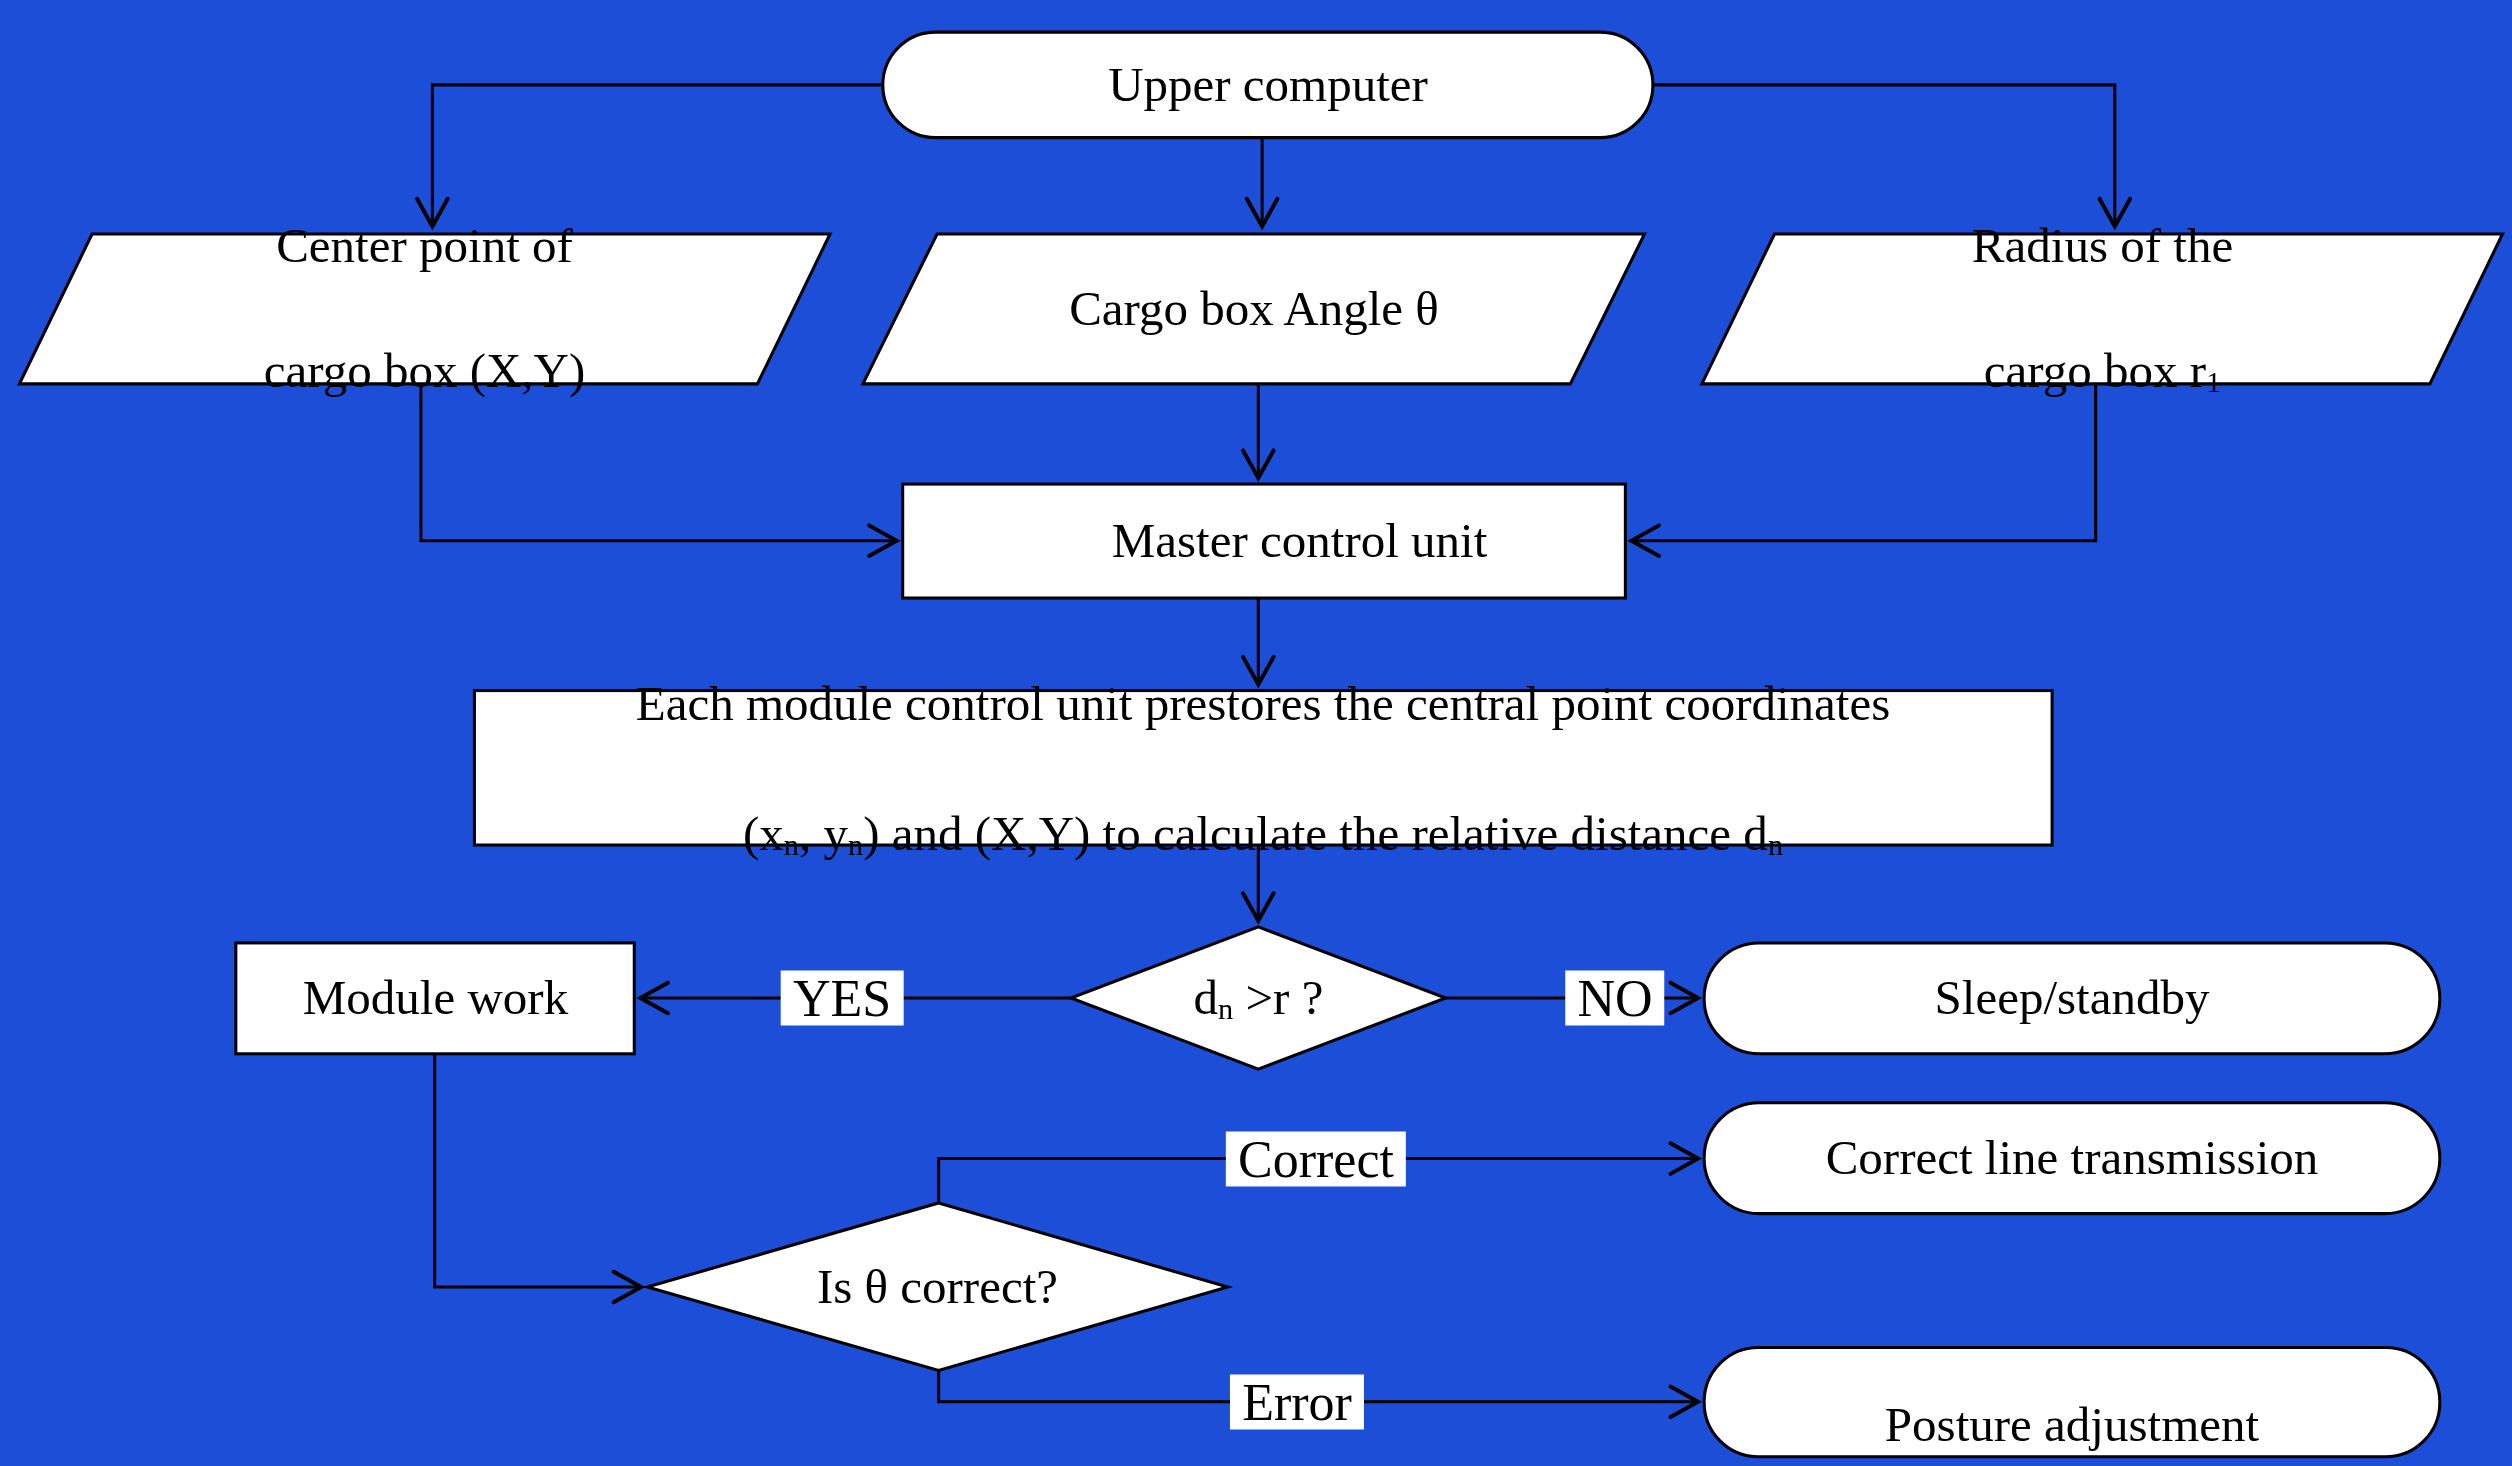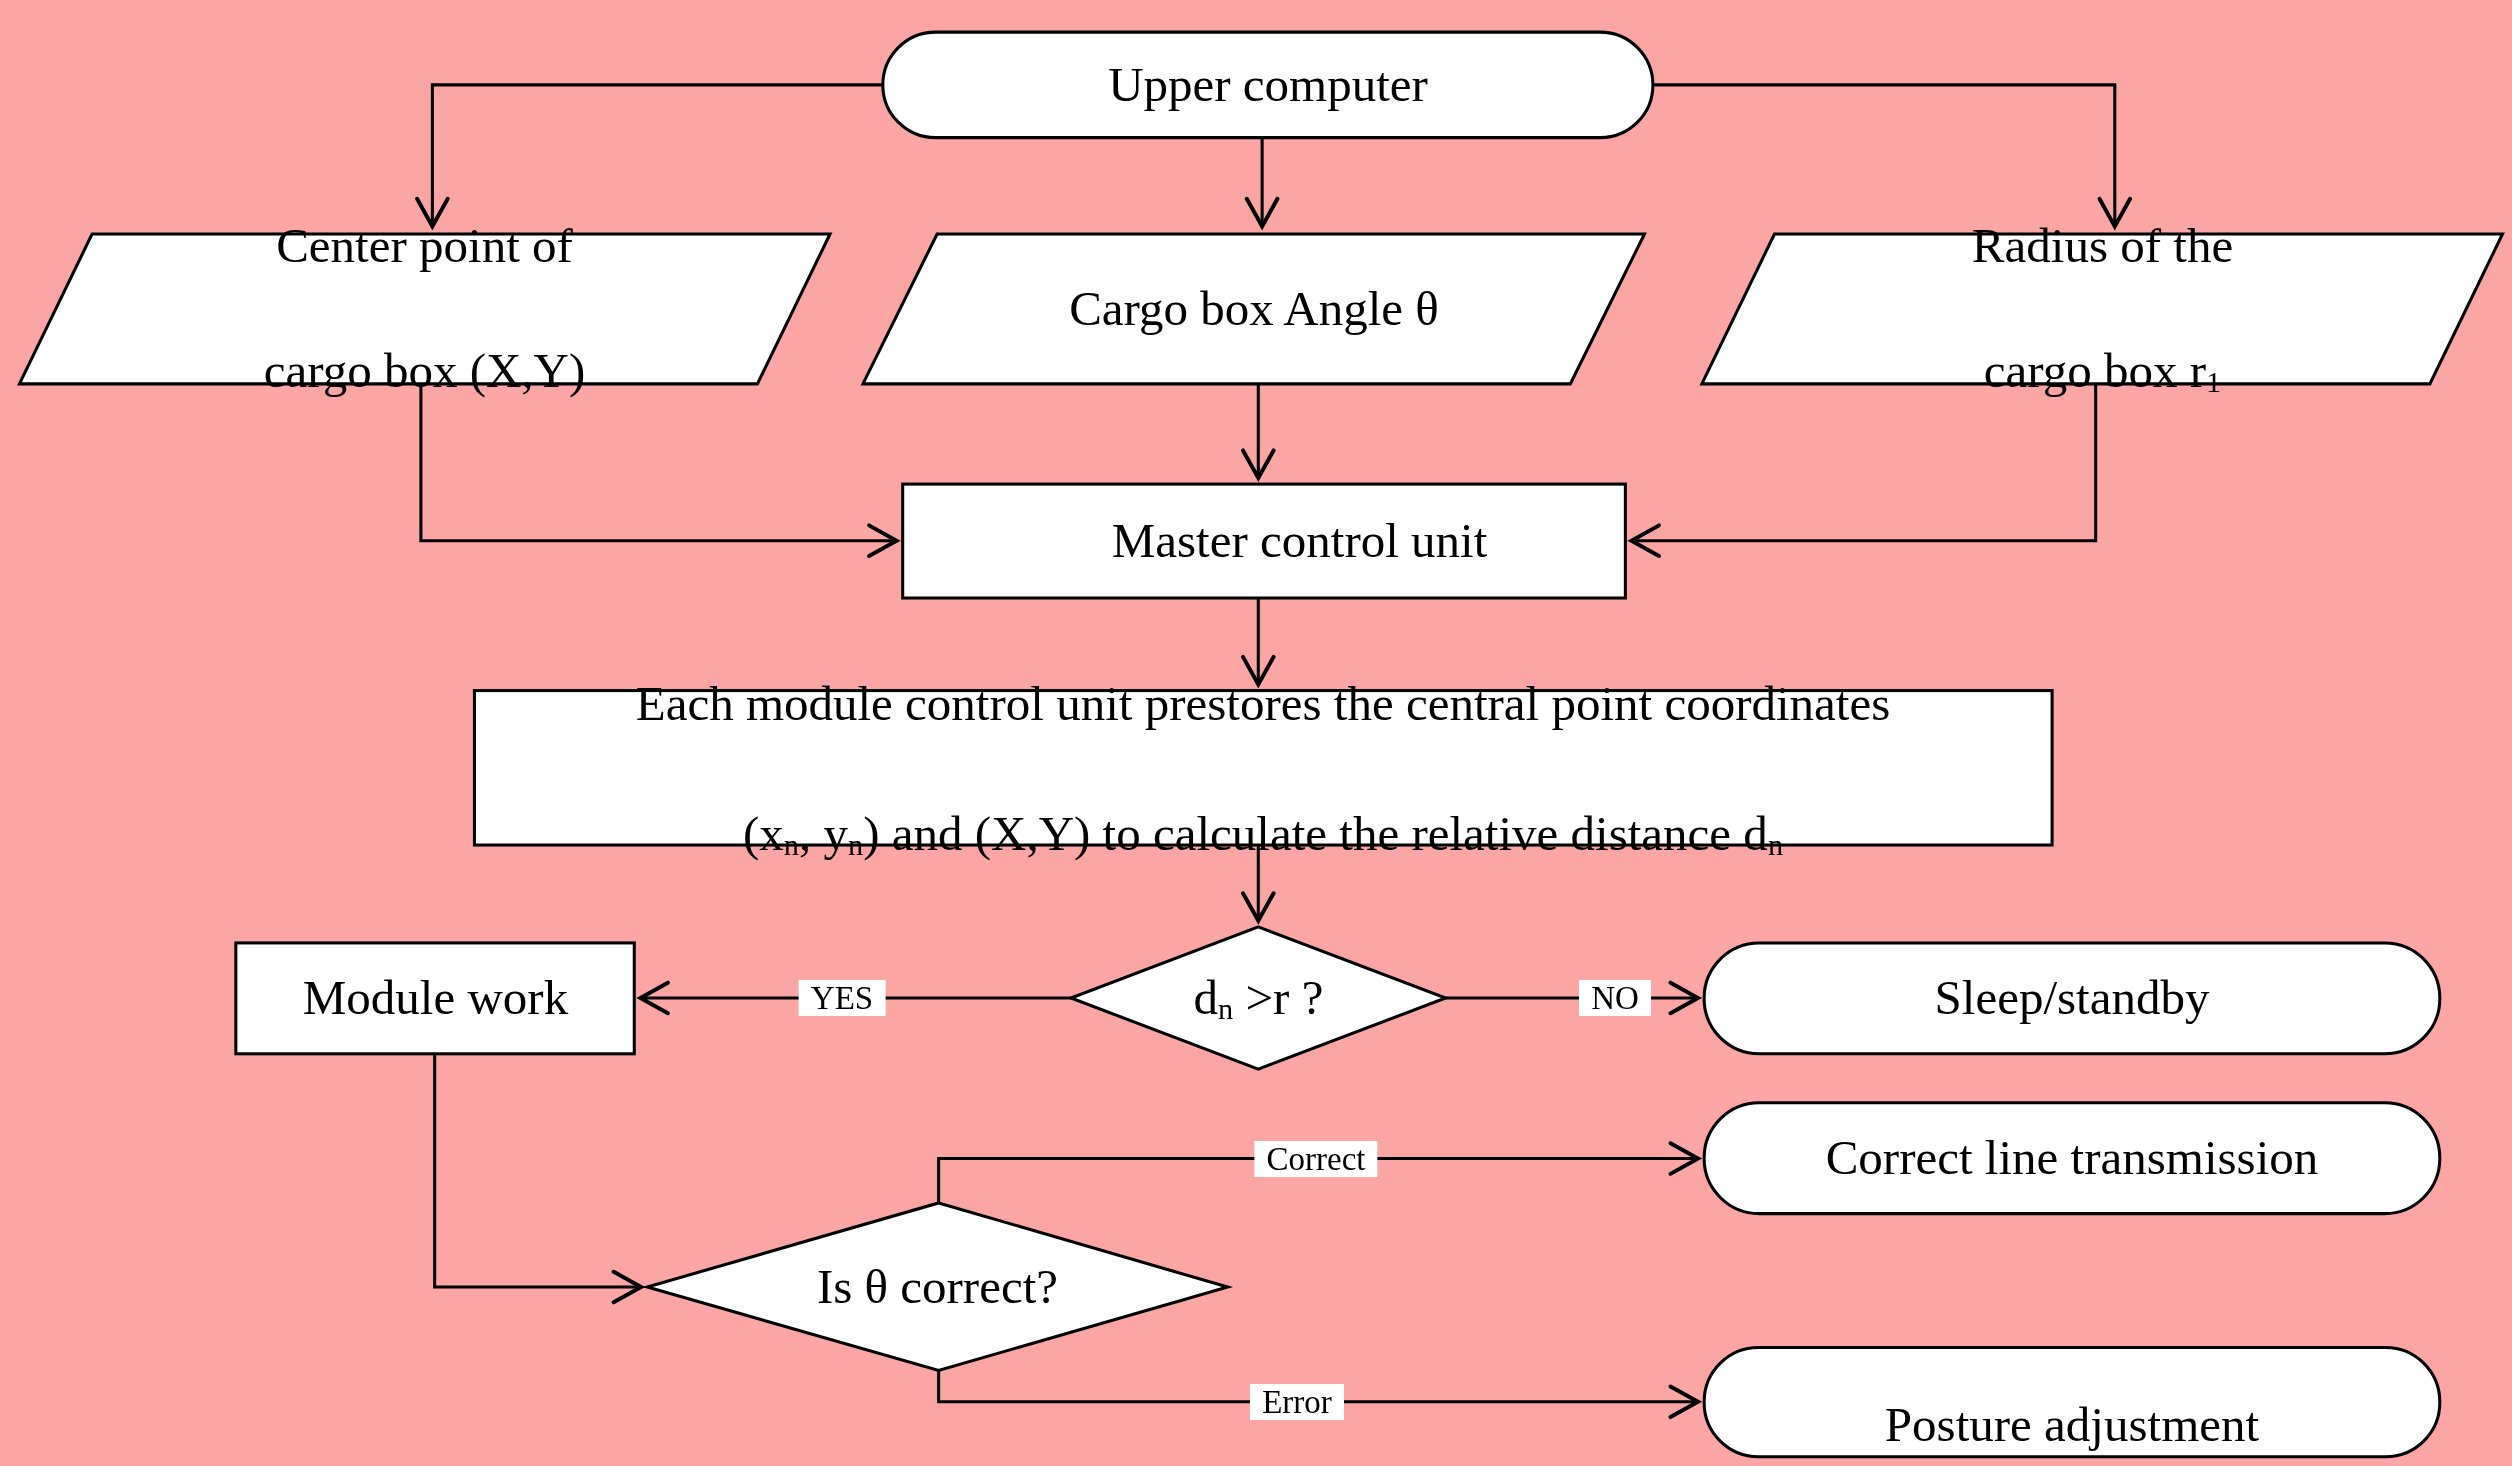--- a/index.html
+++ b/index.html
@@ -7,21 +7,21 @@
     padding: 0;
     width: 2512px;
     height: 1466px;
     background: #ffffff;
     overflow: hidden;
   }
   .diagram {
     position: relative;
     width: 2512px;
     height: 1466px;
-    background: #fca5a5;
+    background: #1d4ed8;
     font-family: "Liberation Serif", "DejaVu Serif", serif;
     color: #000000;
   }
   svg.layer {
     position: absolute;
     left: 0;
     top: 0;
     width: 2512px;
     height: 1466px;
   }
@@ -40,21 +40,21 @@
   sub.sb {
     font-size: 0.62em;
     line-height: 0;
     vertical-align: -0.18em;
   }
   .edge-label {
     position: absolute;
     transform: translate(-50%, -50%);
     background: #ffffff;
     padding: 1.5px 12.2px;
-    font-size: 33px;
+    font-size: 52px;
     line-height: 1;
     color: #000000;
     white-space: nowrap;
   }
 </style>
 </head>
 <body>
 
 <div class="diagram">
 

